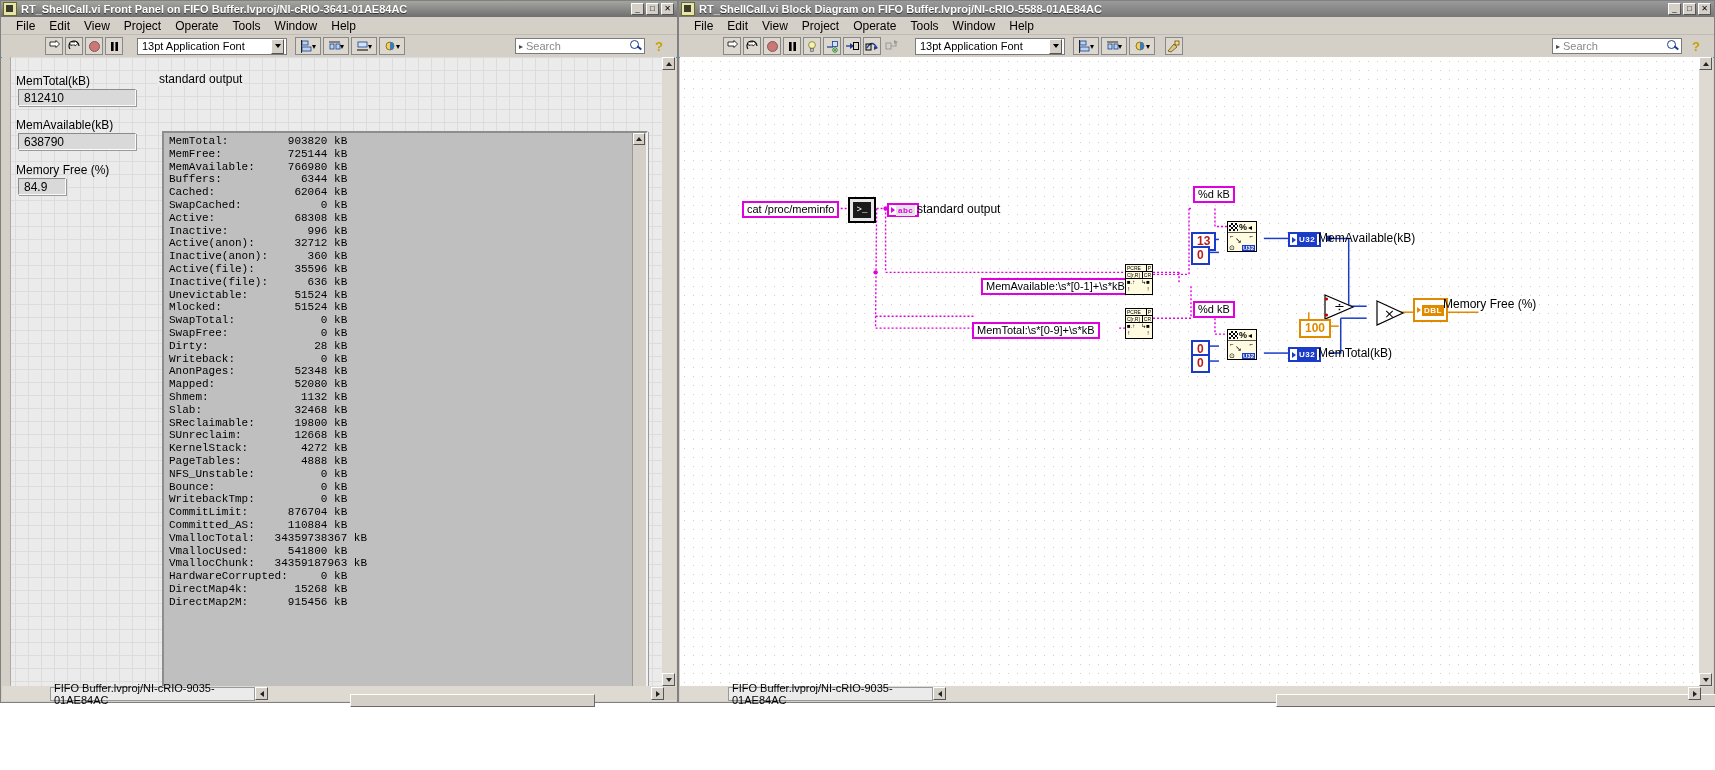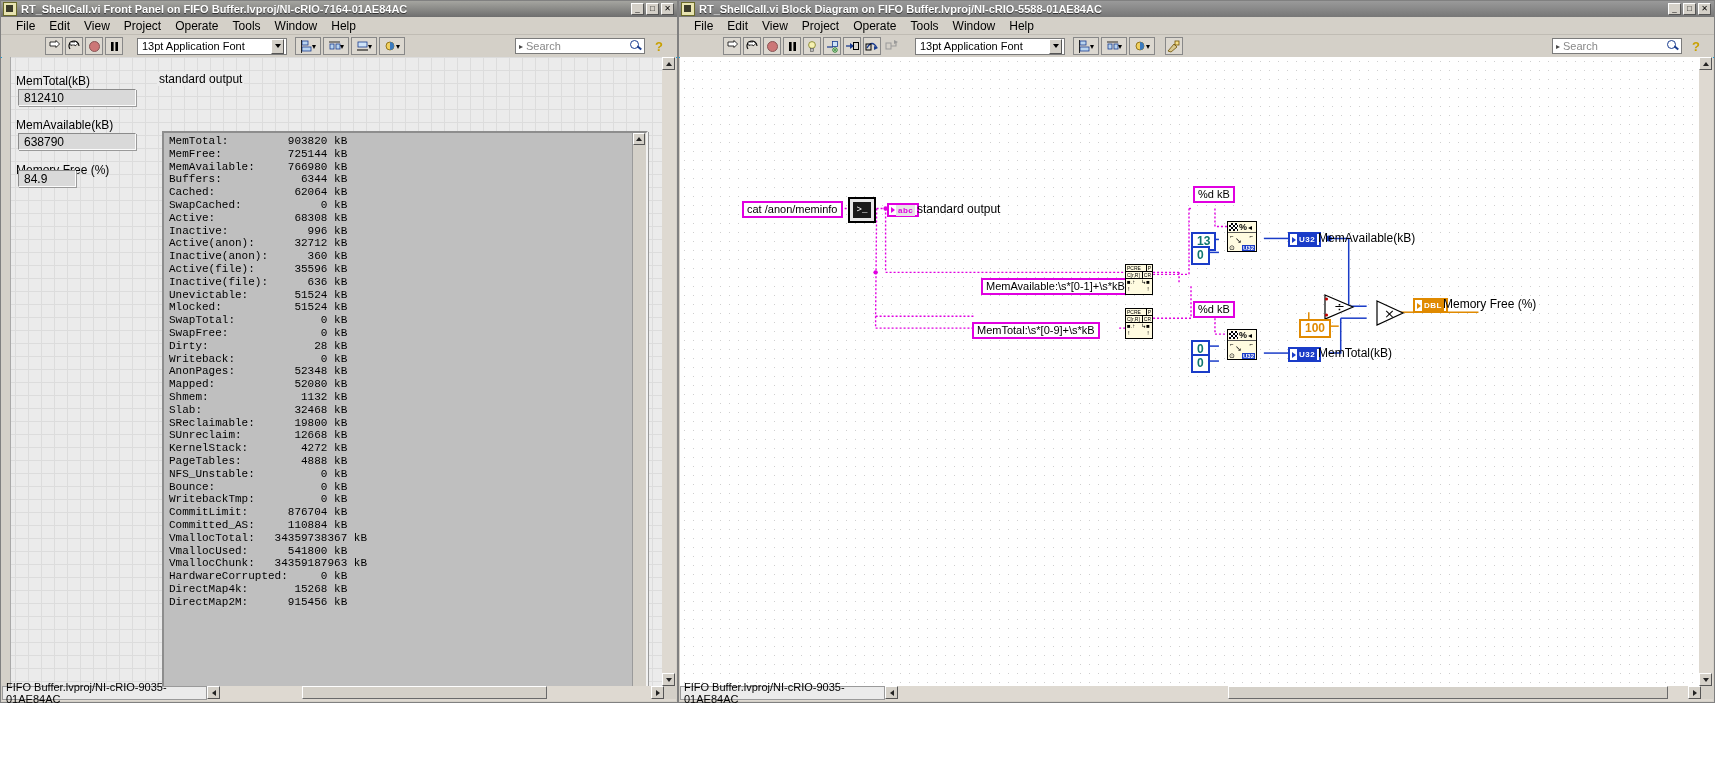--- a/index.html
+++ b/index.html
@@ -52,34 +52,34 @@
   .vscroll{position:absolute;top:0;right:0;width:13px;bottom:0;background:#d4d0c8;border-left:1px solid #9a9a9a;}
   .sbtn{position:absolute;left:0;width:12px;height:12px;background:#d4d0c8;border:1px solid #fff;border-right-color:#555;border-bottom-color:#555;box-sizing:border-box;display:flex;align-items:center;justify-content:center;}
   .sbtn.top{top:0;} .sbtn.bot{bottom:0;}
   .tri-up{width:0;height:0;border-left:3px solid transparent;border-right:3px solid transparent;border-bottom:4px solid #222;}
   .tri-dn{width:0;height:0;border-left:3px solid transparent;border-right:3px solid transparent;border-top:4px solid #222;}
   .tri-lt{width:0;height:0;border-top:3px solid transparent;border-bottom:3px solid transparent;border-right:4px solid #222;}
   .tri-rt{width:0;height:0;border-top:3px solid transparent;border-bottom:3px solid transparent;border-left:4px solid #222;}
 
   
   .winvscroll{position:absolute;top:56px;right:1px;width:14px;bottom:16px;background:#ded9d1;}
-  .winhscroll{position:absolute;left:1px;right:1px;bottom:1px;height:15px;background:#ded9d1;display:flex;}
+  .winhscroll{position:absolute;left:1px;right:1px;bottom:1px;height:15px;background:#ded9d1;display:flex;align-items:center;padding-left:48px;}
   .statuspath{height:14px;background:#ebebeb;border:1px solid #9a9a9a;font-size:11px;padding:0 3px;display:flex;align-items:center;box-sizing:border-box;}
   .hthumb{height:13px;background:#d4d0c8;border:1px solid #fff;border-right-color:#6a6a6a;border-bottom-color:#6a6a6a;box-sizing:border-box;}
   .grip{width:12px;height:13px;background:#d4d0c8;}
 
   
   #bd{left:678px;width:1037px;height:703px;}
   .bd-body{position:absolute;left:1px;top:56px;right:1px;bottom:1px;background:#fff;overflow:hidden;}
   .dotgrid{position:absolute;inset:0;
      background-image:radial-gradient(#cfcfcf 0.7px,transparent 0.8px);
      background-size:9px 9px;}
   .node{position:absolute;box-sizing:border-box;}
   .strconst{background:#fff;border:2px solid #e000e0;font-size:11px;padding:0 3px;line-height:13px;white-space:nowrap;color:#000;}
-  .intconst{background:#fff;border:2px solid #1a3cc8;color:#0f766e;font-size:12px;font-weight:bold;padding:0 4px;line-height:15px;}
+  .intconst{background:#fff;border:2px solid #1a3cc8;color:#b91c1c;font-size:12px;font-weight:bold;padding:0 4px;line-height:15px;}
   .dblconst{background:#fff;border:2px solid #e08a00;color:#e08a00;font-size:12px;font-weight:bold;padding:0 4px;line-height:15px;}
   .term{border:2px solid;background:#fff;font-size:8px;font-weight:bold;letter-spacing:.5px;display:flex;align-items:center;padding:0 2px;line-height:11px;}
   .term.u32{border-color:#1a3cc8;color:#fff;}
   .term.u32 .chip{background:#1a3cc8;color:#fff;padding:0 2px;}
   .term.dbl{border-color:#e08a00;color:#fff;}
   .term.dbl .chip{background:#e08a00;color:#fff;padding:0 2px;}
   .term.abc{border-color:#e000e0;}
   .term.abc .chip{background:#e5e5e5;color:#e000e0;padding:0 2px;border:0;}
   .termarrow{width:0;height:0;border-top:3px solid transparent;border-bottom:3px solid transparent;border-left:4px solid #000;margin-right:1px;}
   .node-label{position:absolute;font-size:12px;white-space:nowrap;color:#000;}
@@ -91,21 +91,21 @@
   .fmt{position:absolute;background:#fffbe0;border:1.5px solid #000;box-sizing:border-box;}
 </style>
 </head>
 <body>
 
 <div class="app">
 
   <div class="win" id="fp">
     <div class="titlebar fp">
       <div class="title-ico"></div>
-      <div class="title-text">RT_ShellCall.vi Front Panel on FIFO Buffer.lvproj/NI-cRIO-7164-01AE84AC</div>
+      <div class="title-text">RT_ShellCall.vi Front Panel on FIFO Buffer.lvproj/NI-cRIO-3641-01AE84AC</div>
       <div class="title-btns">
         <div class="tbtn">_</div>
         <div class="tbtn">□</div>
         <div class="tbtn">✕</div>
       </div>
     </div>
 
     <div class="menubar">
       <div class="menu-item">File</div>
       <div class="menu-item">Edit</div>
@@ -192,21 +192,21 @@
       <div class="grid"></div>
       <div class="fp-lgutter"></div>
 
       <div class="ctrl-label" style="left:14px;top:17px">MemTotal(kB)</div>
       <div class="numdisp" style="left:16px;top:32px;width:118px;height:17px">812410</div>
 
       <div class="ctrl-label" style="left:14px;top:61px">MemAvailable(kB)</div>
       <div class="numdisp" style="left:16px;top:76px;width:118px;height:17px">638790</div>
 
       <div class="ctrl-label" style="left:14px;top:106px">Memory Free (%)</div>
-      <div class="numdisp" style="left:16px;top:113px;width:58px;height:17px">84.9</div>
+      <div class="numdisp" style="left:16px;top:121px;width:48px;height:17px">84.9</div>
 
       <div class="so-label" style="left:155px;top:15px">standard output</div>
       <div class="so-box" style="left:160px;top:30px;width:482px;height:575px">
         <div class="so-inner">
           <div class="so-text" id="so-text">MemTotal:         903820 kB
 MemFree:          725144 kB
 MemAvailable:     766980 kB
 Buffers:            6344 kB
 Cached:            62064 kB
 SwapCached:            0 kB
@@ -448,21 +448,21 @@
         <circle cx="650" cy="182" r="3" fill="#1a3cc8"></circle>
 
         <g stroke="#e08a00" stroke-width="1.5" fill="none">
           <path d="M716 256 L736 256"></path>
           <path d="M630 270 L630 256"></path>
           <path d="M630 270 L660 270"></path>
           <path d="M768 256 L800 256"></path>
         </g>
       </svg>
 
-      <div class="node strconst" style="left:62px;top:144px">cat /anon/meminfo</div>
+      <div class="node strconst" style="left:62px;top:144px">cat /proc/meminfo</div>
 
       <div class="sysexec" style="left:168px;top:140px;width:28px;height:26px">
         <div class="sysexec-in">&gt;_</div>
       </div>
 
       <div class="node term abc" style="left:207px;top:146px;height:14px">
         <i class="termarrow" style="border-left-color:#e000e0"></i>
         <span class="chip">abc</span>
       </div>
       <div class="node-label" style="left:237px;top:145px">standard output</div>
@@ -563,21 +563,21 @@
 
       <div class="tri-op" style="left:695px;top:242px;width:30px;height:28px">
         <svg width="30" height="28" viewBox="0 0 30 28">
           <polygon points="2,2 28,14 2,26" fill="#fff" stroke="#000" stroke-width="1.2"></polygon>
           <text x="9" y="19" font-size="13" font-family="DejaVu Sans" fill="#000">×</text>
         </svg>
       </div>
 
       <div class="node dblconst" style="left:619px;top:262px">100</div>
 
-      <div class="node term dbl" style="left:733px;top:241px;height:15px">
+      <div class="node term dbl" style="left:733px;top:241px;height:24px">
         <i class="termarrow" style="border-left-color:#e08a00"></i>
         <span class="chip">DBL</span>
       </div>
       <div class="node-label" style="left:763px;top:240px">Memory Free (%)</div>
     </div>
 
     <div class="winvscroll">
       <div class="sbtn top" style="width:13px;height:13px">
           <i class="tri-up"></i>
         </div>

